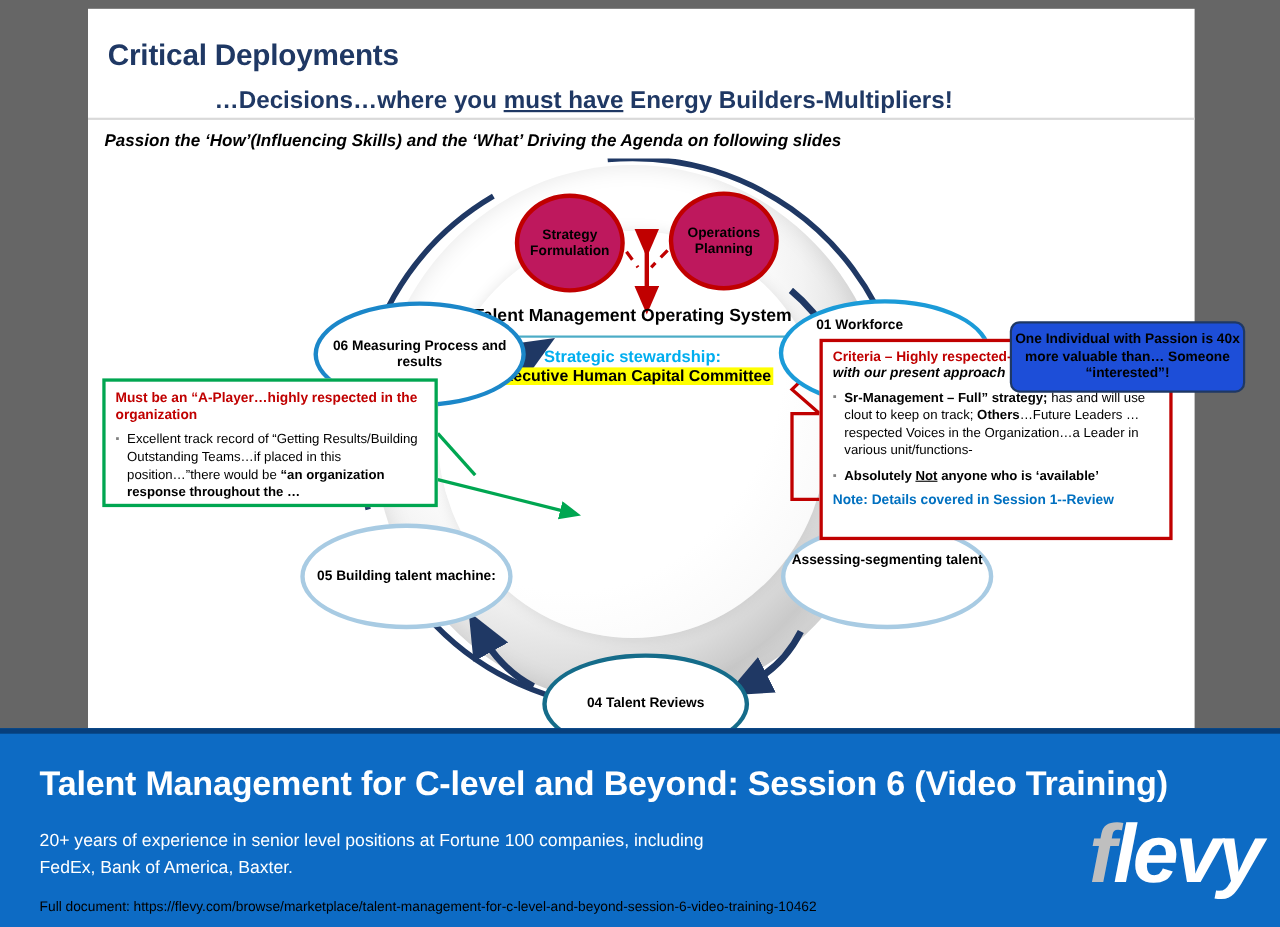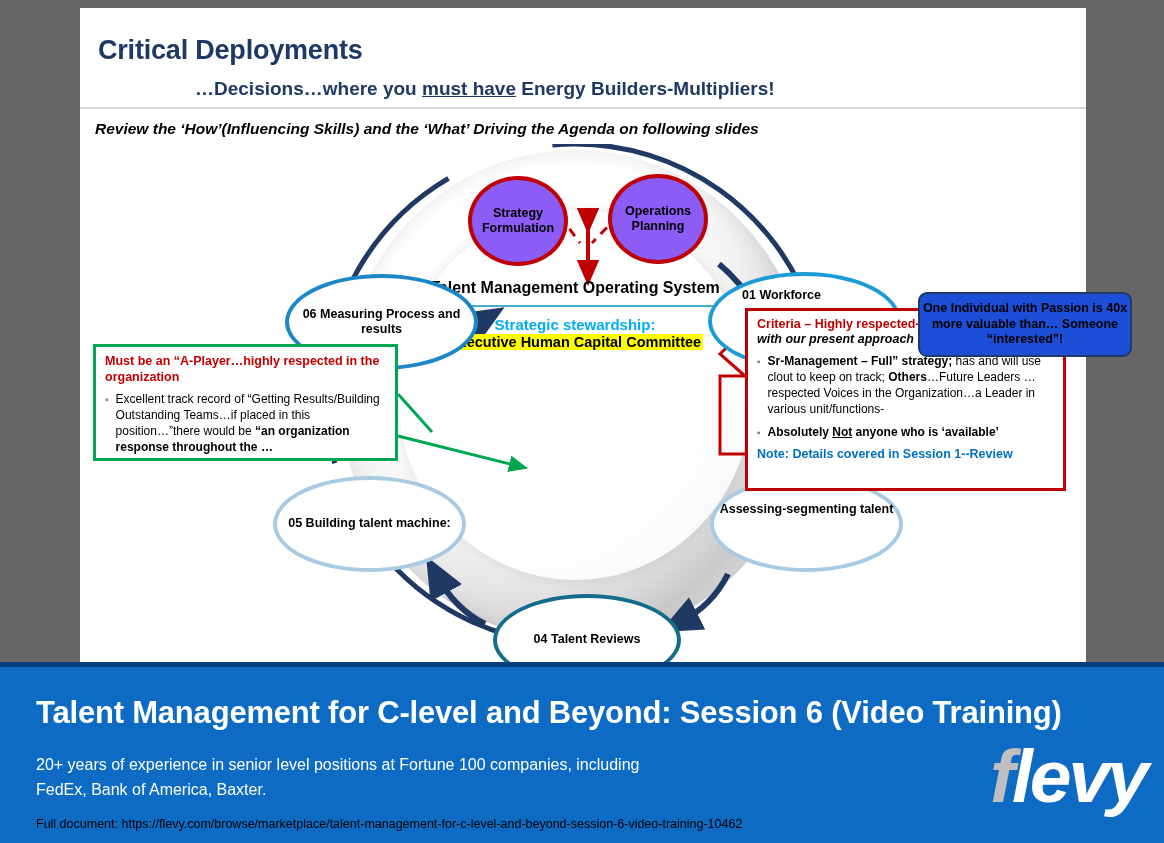--- a/index.html
+++ b/index.html
@@ -12,21 +12,21 @@
     position:absolute;left:80px;top:8px;width:1006px;height:654px;
     background:#ffffff;
   }
   .title-block{position:absolute;left:0;top:0;width:1006px;height:99px;border-bottom:2px solid #d9d9d9;}
   .title1{
     position:absolute;left:18px;top:27px;
     font-size:27px;font-weight:bold;color:#1F3864;letter-spacing:-.2px;
   }
   .title2{
     position:absolute;left:115px;top:70px;
-    font-size:19px;font-weight:bold;color:#1F3864;white-space:nowrap;
+    font-size:22px;font-weight:bold;color:#1F3864;white-space:nowrap;
   }
   .title2 u{text-decoration:underline;}
   .subtitle{
     position:absolute;left:15px;top:112px;
     font-size:15.5px;font-weight:bold;font-style:italic;color:#000;
   }
   
   .stage{position:absolute;left:0;top:136px;width:1006px;height:518px;}
   
   .donut{
@@ -49,21 +49,21 @@
     font-size:12.5px;font-weight:bold;color:#000;line-height:1.22;
   }
   .c06{left:205px;top:130px;width:185px;height:88px;border:4px solid #1B87C9;}
   .c05{left:193px;top:332px;width:185px;height:88px;border:4px solid #A8CBE3;}
   .c04{left:413px;top:450px;width:180px;height:84px;border:4px solid #156C8A;}
   .c02{left:630px;top:332px;width:185px;height:88px;border:4px solid #A8CBE3;}
   .c01{left:628px;top:128px;width:185px;height:90px;border:4px solid #1B9BD8;}
   .c01 .lbl{position:absolute;left:30px;top:12px;font-size:12.5px;}
   .c02 .lbl{position:absolute;left:0;right:0;top:22px;}
   .rcircle{
-    position:absolute;border-radius:50%;background:#8b5cf6;border:4px solid #C00000;
+    position:absolute;border-radius:50%;background:#be185d;border:4px solid #C00000;
     display:flex;align-items:center;justify-content:center;text-align:center;
     font-size:12.5px;font-weight:bold;color:#000;line-height:1.2;
   }
   .rc-strat{left:388px;top:32px;width:92px;height:82px;}
   .rc-ops{left:528px;top:30px;width:92px;height:82px;}
   
   .center-txt{position:absolute;left:318px;top:134px;width:354px;text-align:center;}
   .ct-title{font-size:16px;font-weight:bold;color:#000;line-height:1.22;}
   .ct-rule{height:2px;background:#4BACC6;margin:7px 28px 9px 28px;}
   .ct-blue{font-size:15px;font-weight:bold;color:#00AEEF;}
@@ -112,21 +112,21 @@
 
 <div class="slide">
 
   <div class="title-block">
     <div class="title1">Critical Deployments</div>
     <div class="title2">
       <span>…Decisions…where you </span><u>must have</u><span> Energy Builders-Multipliers!</span>
     </div>
   </div>
 
-  <div class="subtitle">Review the ‘How’(Influencing Skills) and the ‘What’ Driving the Agenda on following slides</div>
+  <div class="subtitle">Passion the ‘How’(Influencing Skills) and the ‘What’ Driving the Agenda on following slides</div>
 
   <div class="stage">
 
     <div class="donut">
       <div class="donut-inner"></div>
     </div>
 
     <svg class="svgwrap" viewBox="0 0 1006 518">
       <defs>
         <marker id="navyArrow" markerWidth="7" markerHeight="7" refX="3.2" refY="3" orient="auto">

